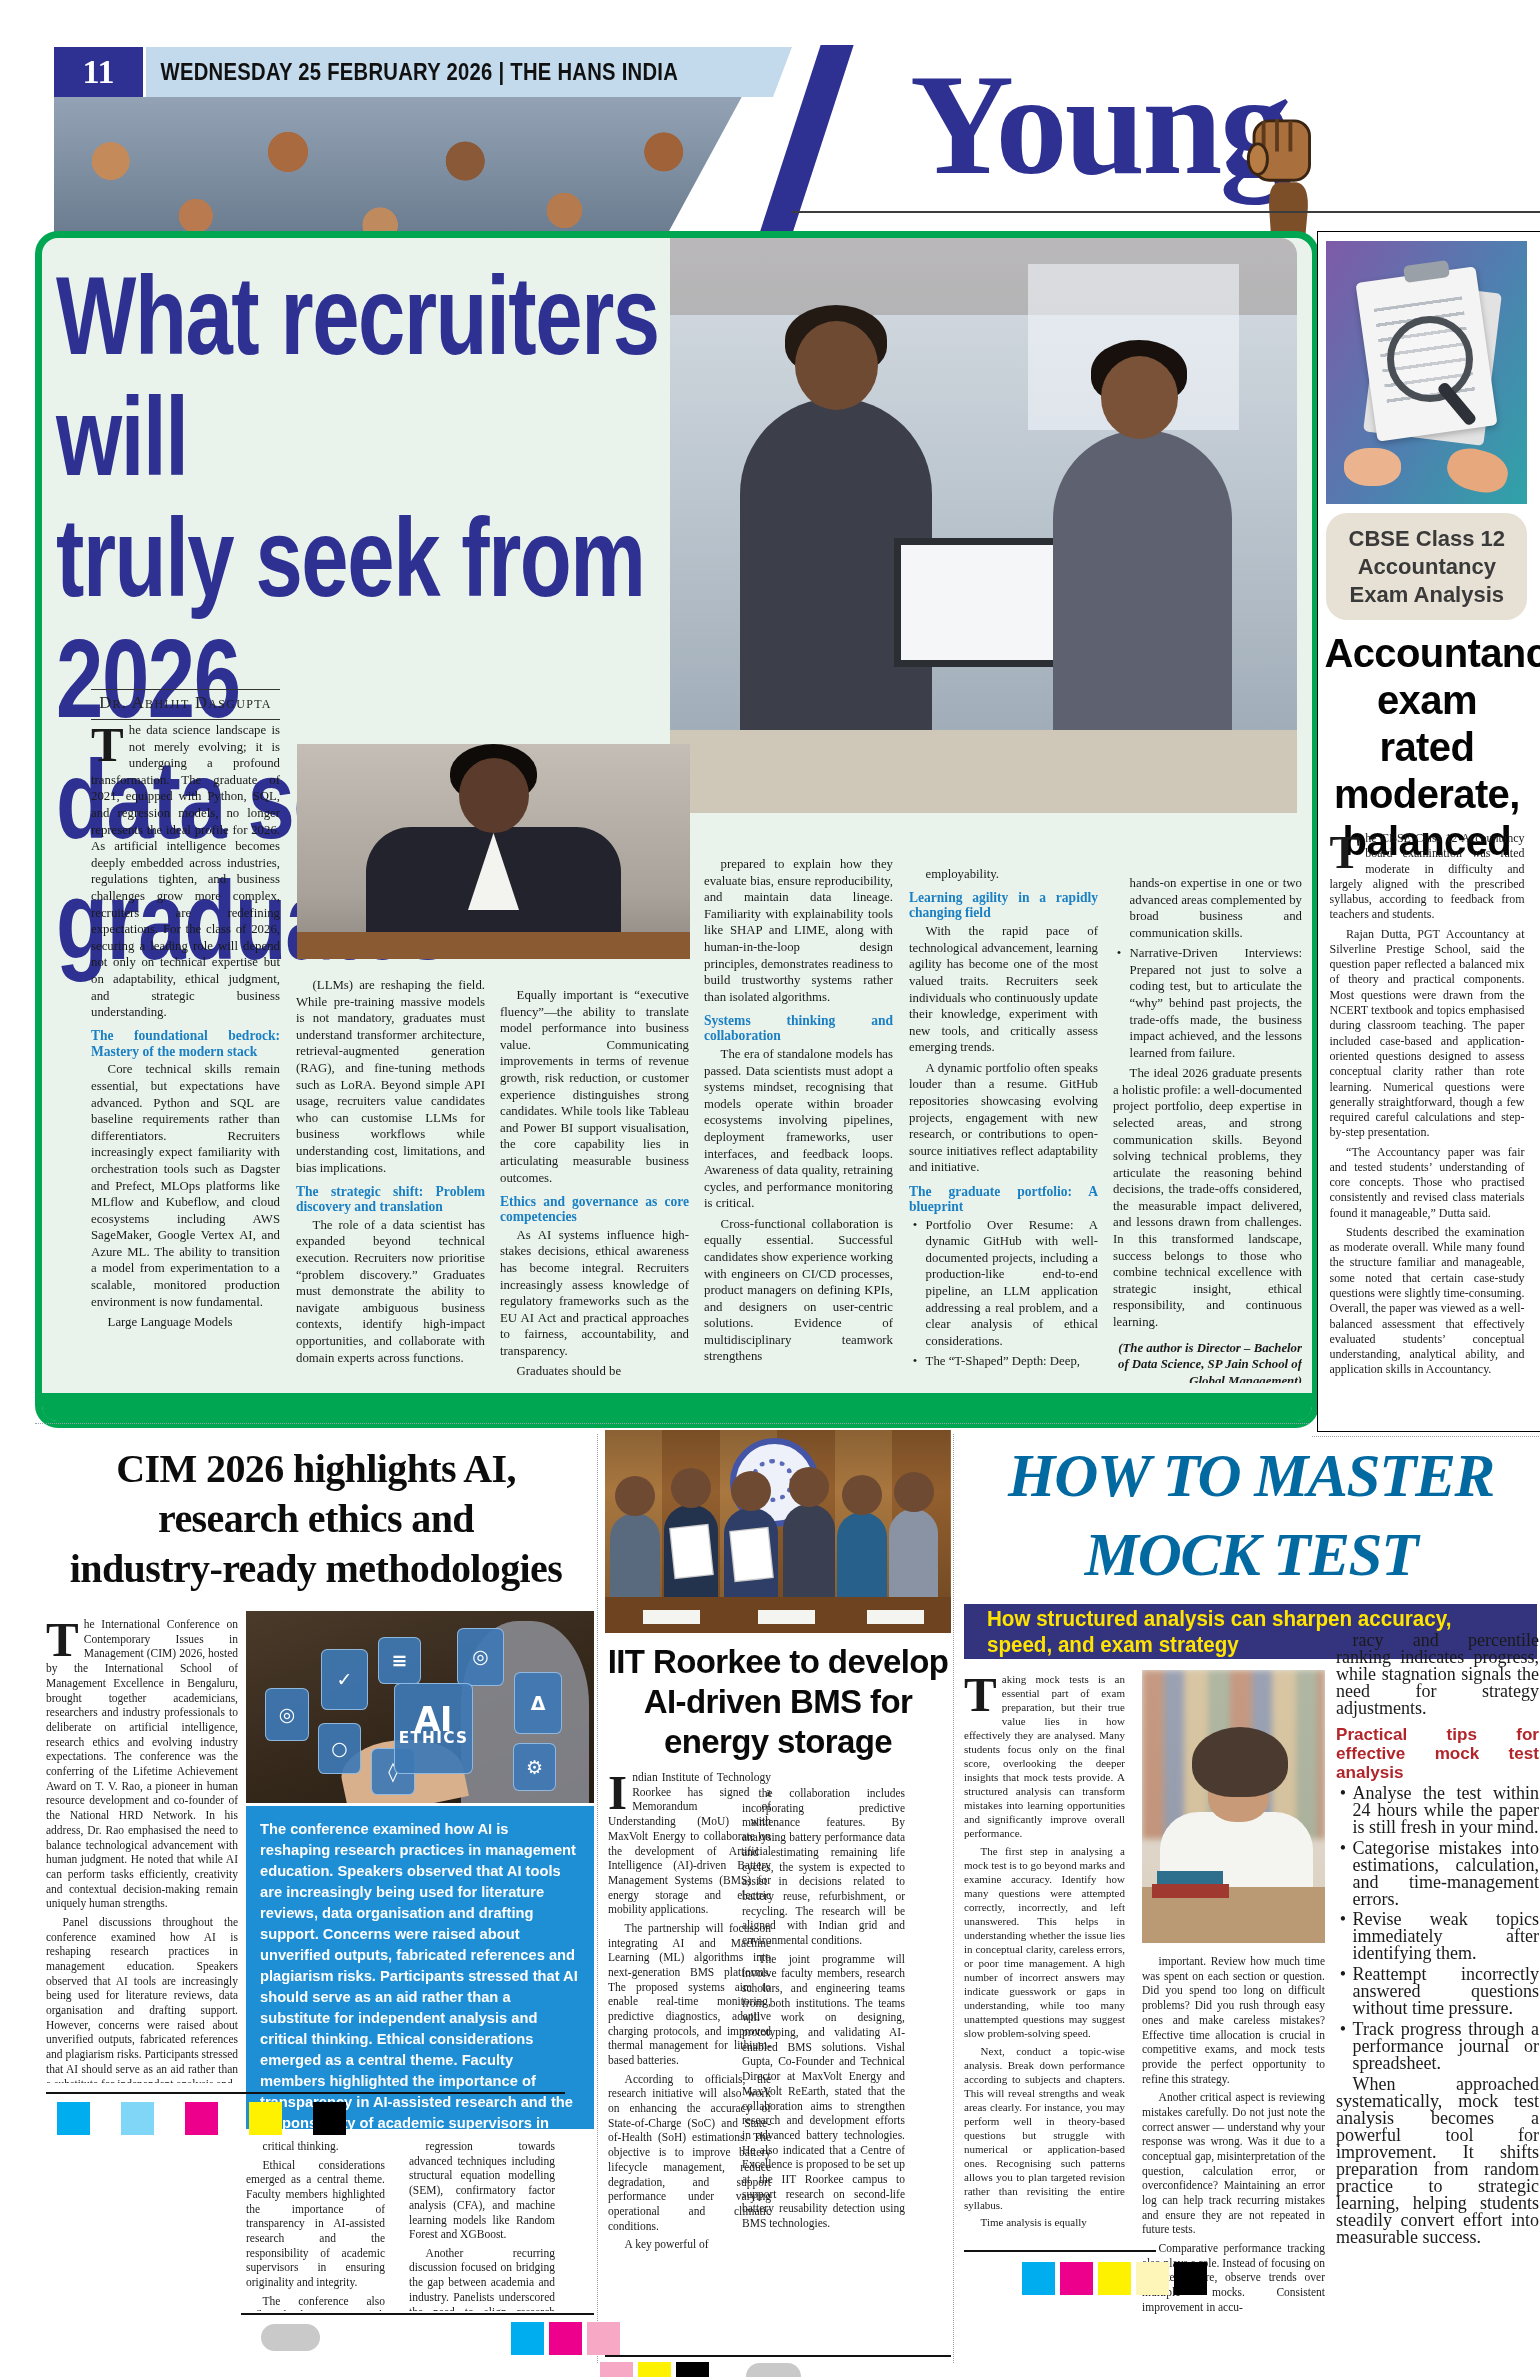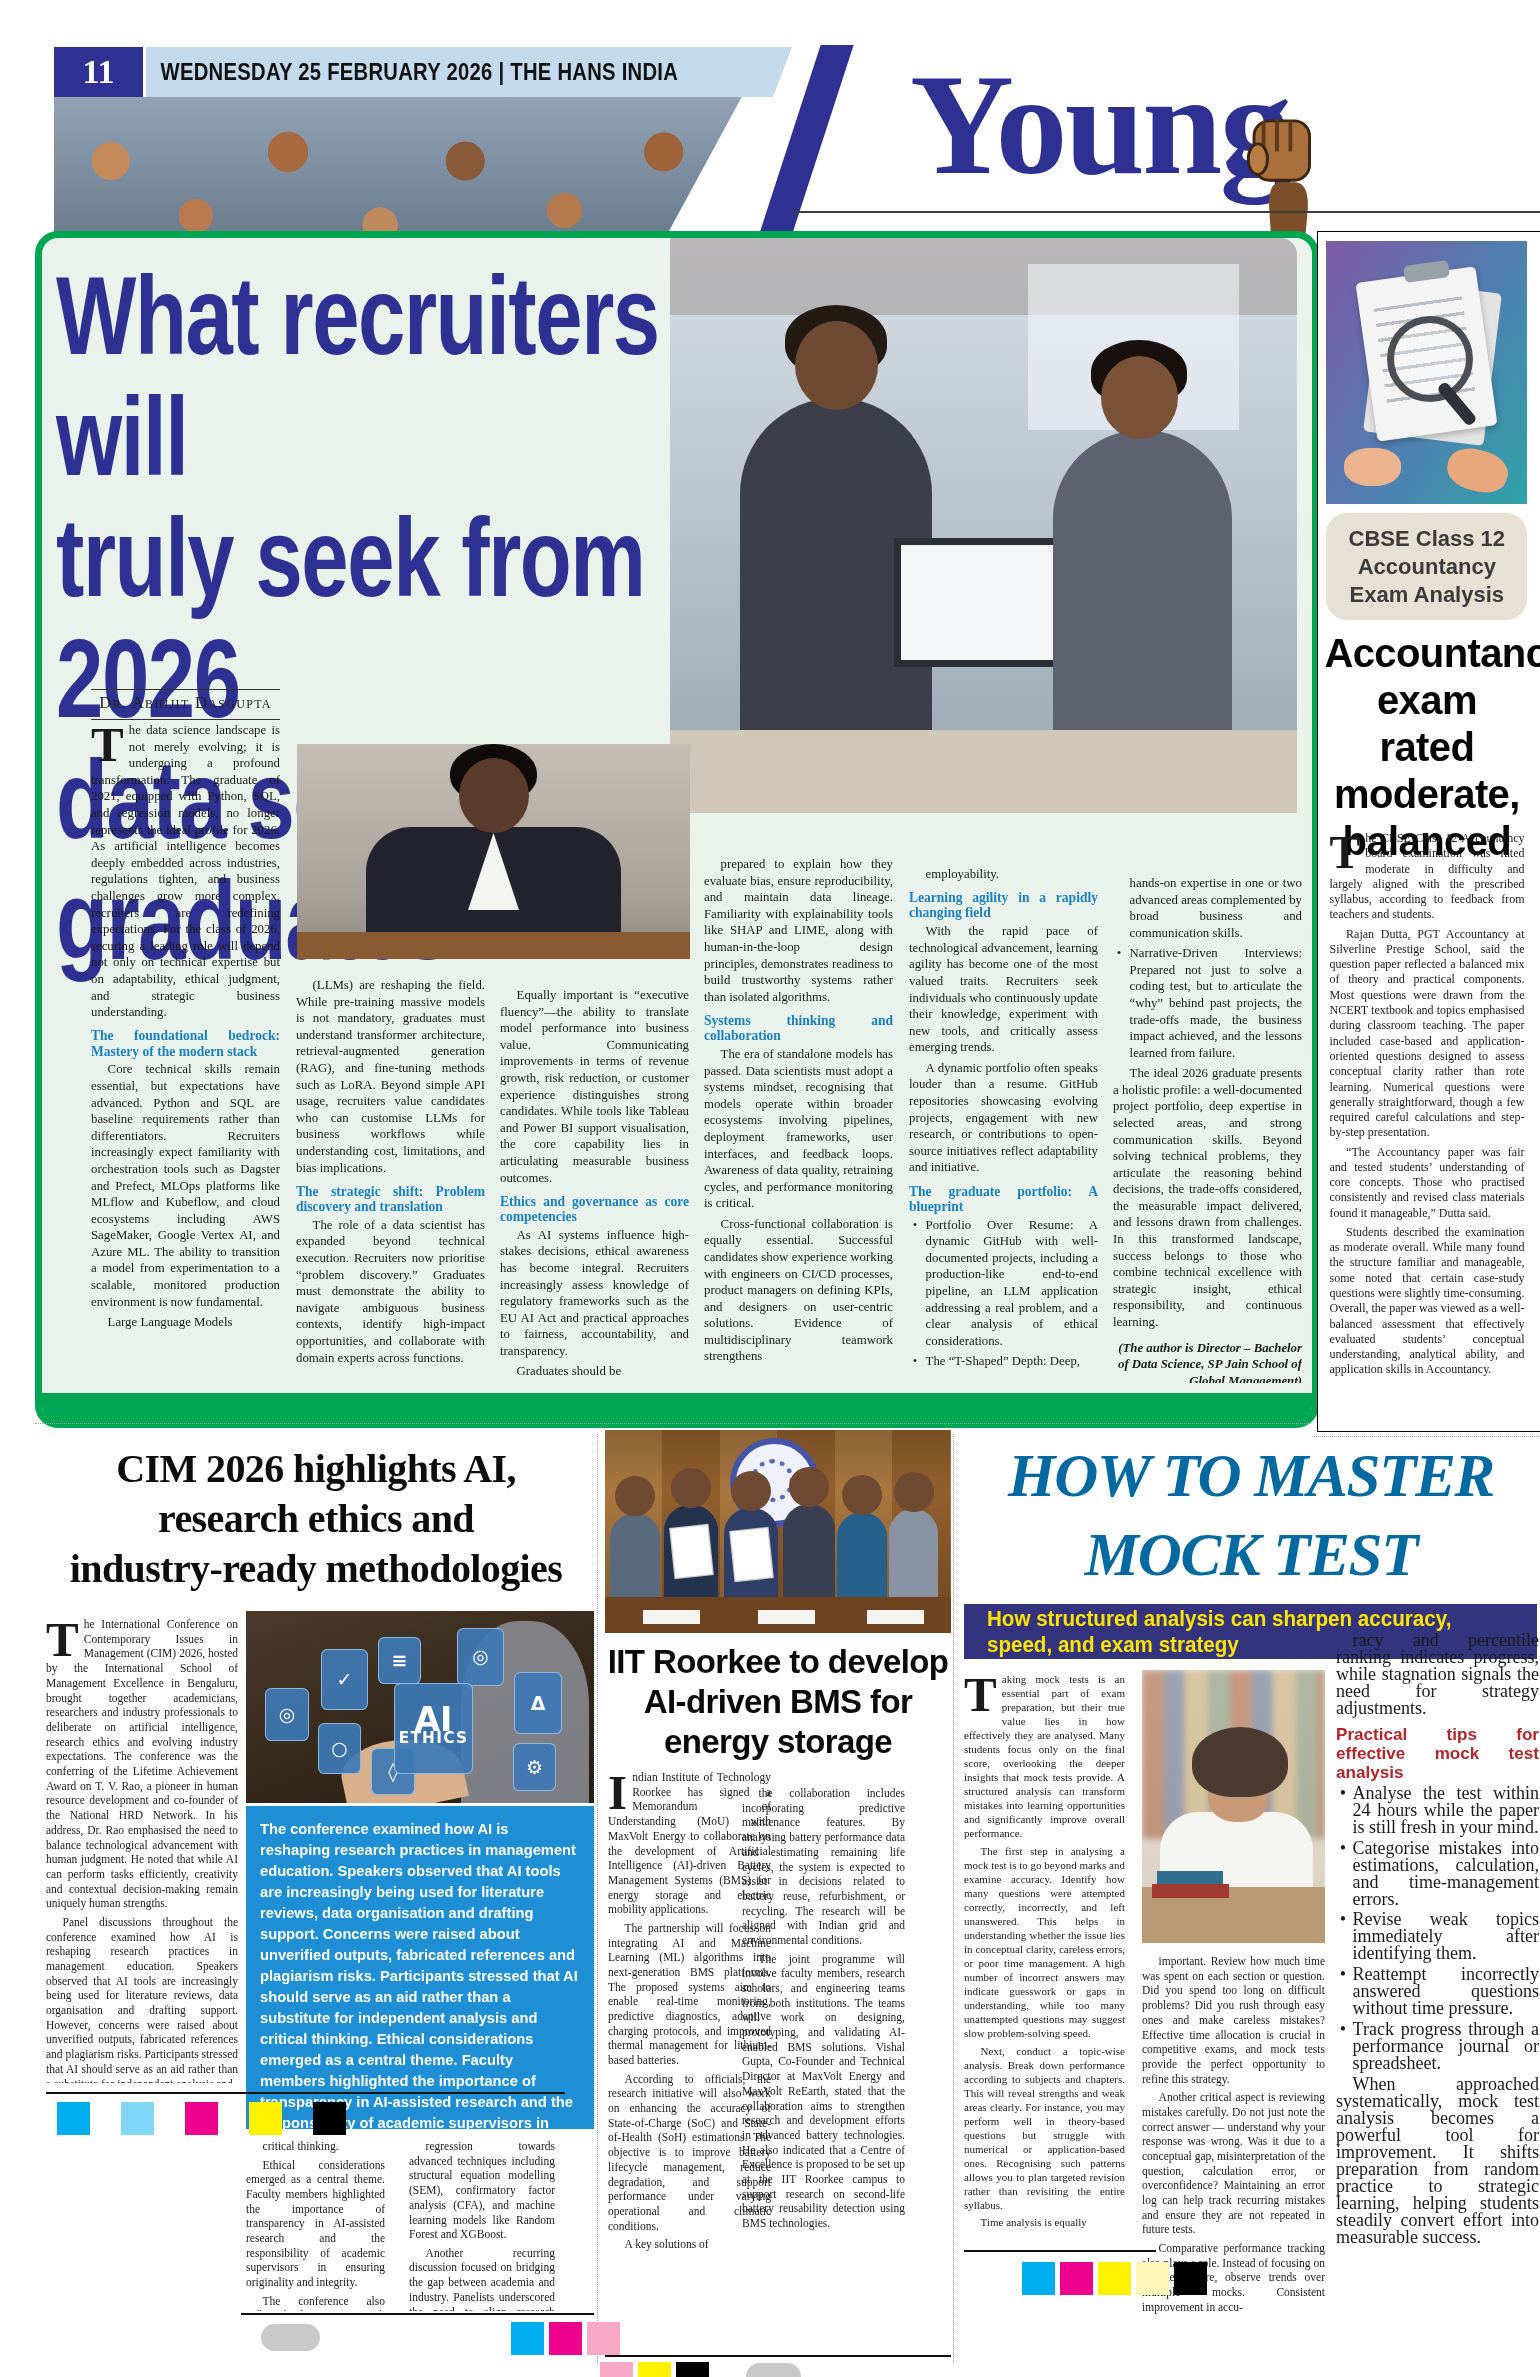--- a/index.html
+++ b/index.html
@@ -395,21 +395,21 @@
   </div>
   <div class="abs" id="iithead">
     <span class="pre">IIT Roorkee to develop
 AI-driven BMS for
 energy storage</span>
   </div>
   <div class="col" id="iitc1">
       <div class="blk para dc"><span class="dropcap">I</span>ndian Institute of Technology Roorkee has signed a Memorandum of Understanding (MoU) with MaxVolt Energy to collaborate on the development of Artificial Intelligence (AI)-driven Battery Management Systems (BMS) for energy storage and electric mobility applications.</div>
       <div class="blk para">The partnership will focus on integrating AI and Machine Learning (ML) algorithms into next-generation BMS platforms. The proposed systems aim to enable real-time monitoring, predictive diagnostics, adaptive charging protocols, and improved thermal management for lithium-based batteries.</div>
       <div class="blk para">According to officials, the research initiative will also work on enhancing the accuracy of State-of-Charge (SoC) and State-of-Health (SoH) estimations. The objective is to improve battery lifecycle management, reduce degradation, and support performance under varying operational and climatic conditions.</div>
-      <div class="blk para">A key solutions of</div>
+      <div class="blk para">A key powerful of</div>
     </div>
   <div class="col" id="iitc2">
       <div class="blk para">the collaboration includes incorporating predictive maintenance features. By analysing battery performance data and estimating remaining life cycles, the system is expected to assist in decisions related to battery reuse, refurbishment, or recycling. The research will be aligned with Indian grid and environmental conditions.</div>
       <div class="blk para">The joint programme will involve faculty members, research scholars, and engineering teams from both institutions. The teams will work on designing, prototyping, and validating AI-enabled BMS solutions. Vishal Gupta, Co-Founder and Technical Director at MaxVolt Energy and MaxVolt ReEarth, stated that the collaboration aims to strengthen research and development efforts in advanced battery technologies. He also indicated that a Centre of Excellence is proposed to be set up at the IIT Roorkee campus to support research on second-life battery reusability detection using BMS technologies.</div>
     </div>
   <div id="iitrule"></div>
 
   <div class="abs" id="mockhead">
     <span class="pre">HOW TO MASTER
 MOCK TEST ANALYSIS</span>

